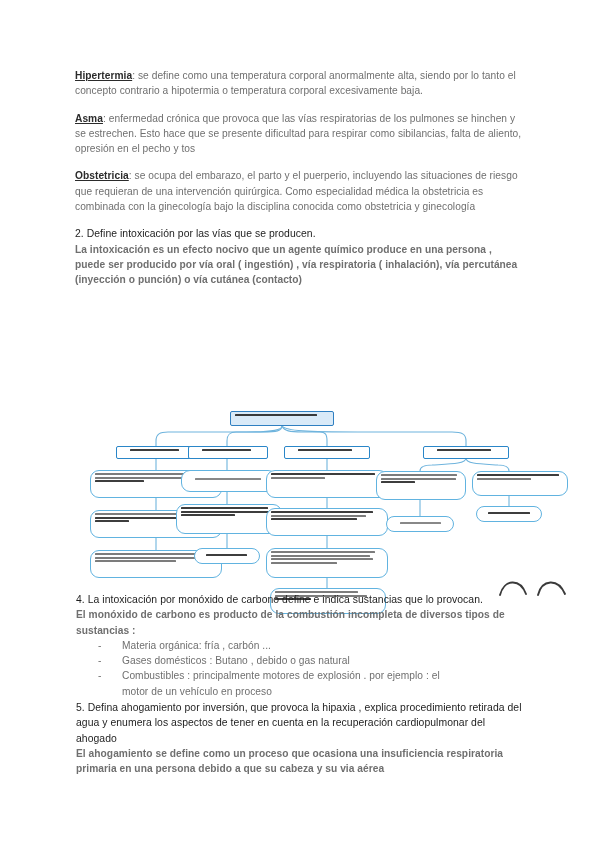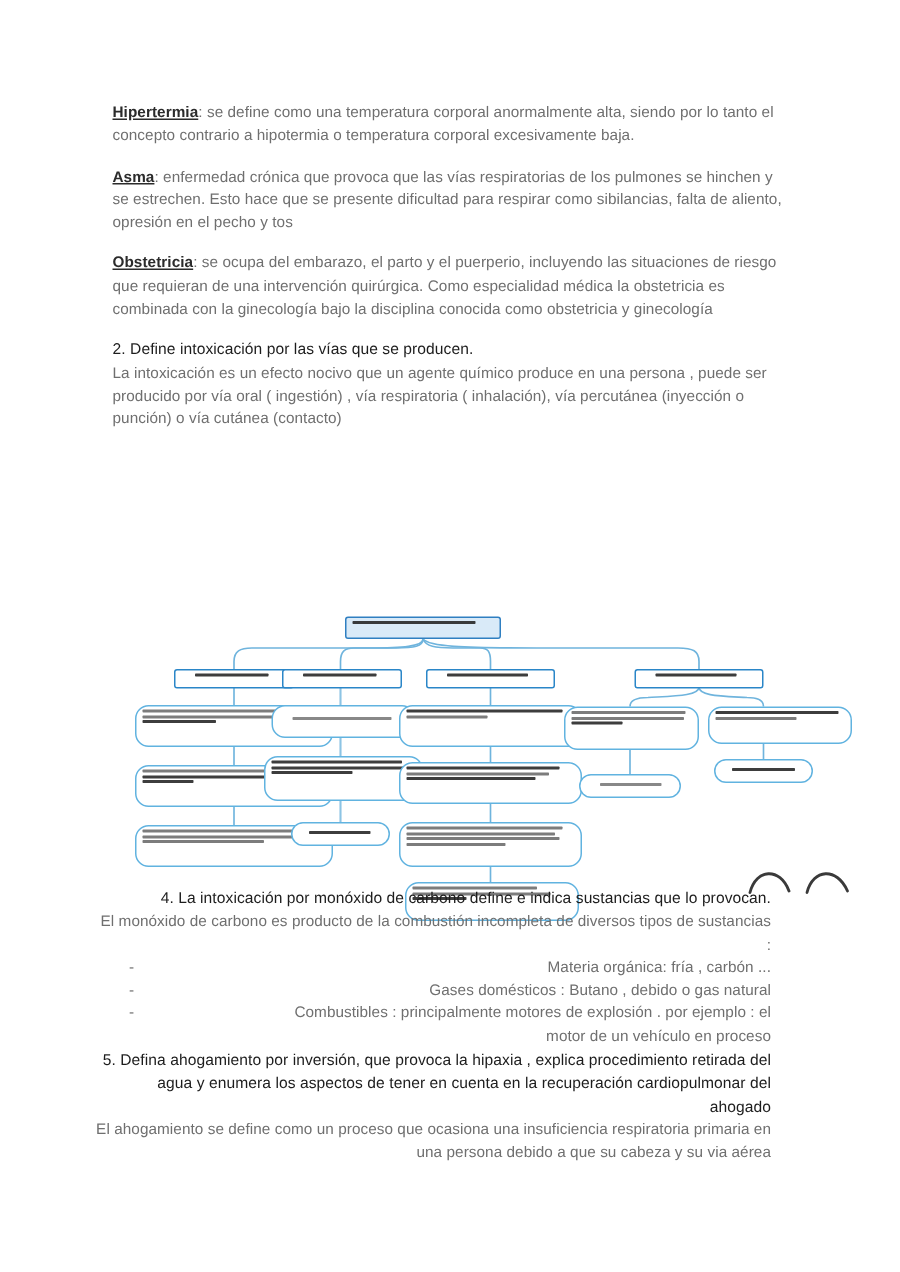--- a/index.html
+++ b/index.html
@@ -34,20 +34,21 @@
     line-height:15.3px;
     color:#1d1d1d;
     font-weight:normal;
     letter-spacing:0.05px;
   }
   .body-after {
     font-size:10.2px;
     line-height:15.3px;
     color:#6f6f6f;
     letter-spacing:0.05px;
+    font-weight:bold;
   }
   .q-block { margin-bottom:12px; }
   .q3 { margin-top:2px; margin-bottom:0; }
 
   ul.dashlist {
     margin:0; padding:0; list-style:none;
   }
   ul.dashlist li {
     font-size:10.2px;
     line-height:15.3px;
@@ -285,21 +286,21 @@
       </span>
     </div>
 
   </div>
 
   <svg class="arcs" viewBox="0 0 70 22">
     <path d="M2,20 C6,4 22,3 28,19" fill="none" stroke="#3a3a3a" stroke-width="1.9" stroke-linecap="round"></path>
     <path d="M40,20 C44,4 60,3 67,19" fill="none" stroke="#3a3a3a" stroke-width="1.9" stroke-linecap="round"></path>
   </svg>
 
-  <div style="position:absolute; left:64px; top:592px; width:450px;text-align:right;">
+  <div style="position:absolute; left:76px; top:592px; width:450px;">
 
     <div>
       <p class="qhead">4. La intoxicación por monóxido de carbono define e indica sustancias que lo provocan.</p>
       <p class="body-after">El monóxido de carbono es producto de la combustión incompleta de diversos tipos de sustancias :</p>
       <ul class="dashlist">
         <li>
           <span class="dash">-</span>
           <span>Materia orgánica: fría , carbón ...</span>
         </li>
         <li>

